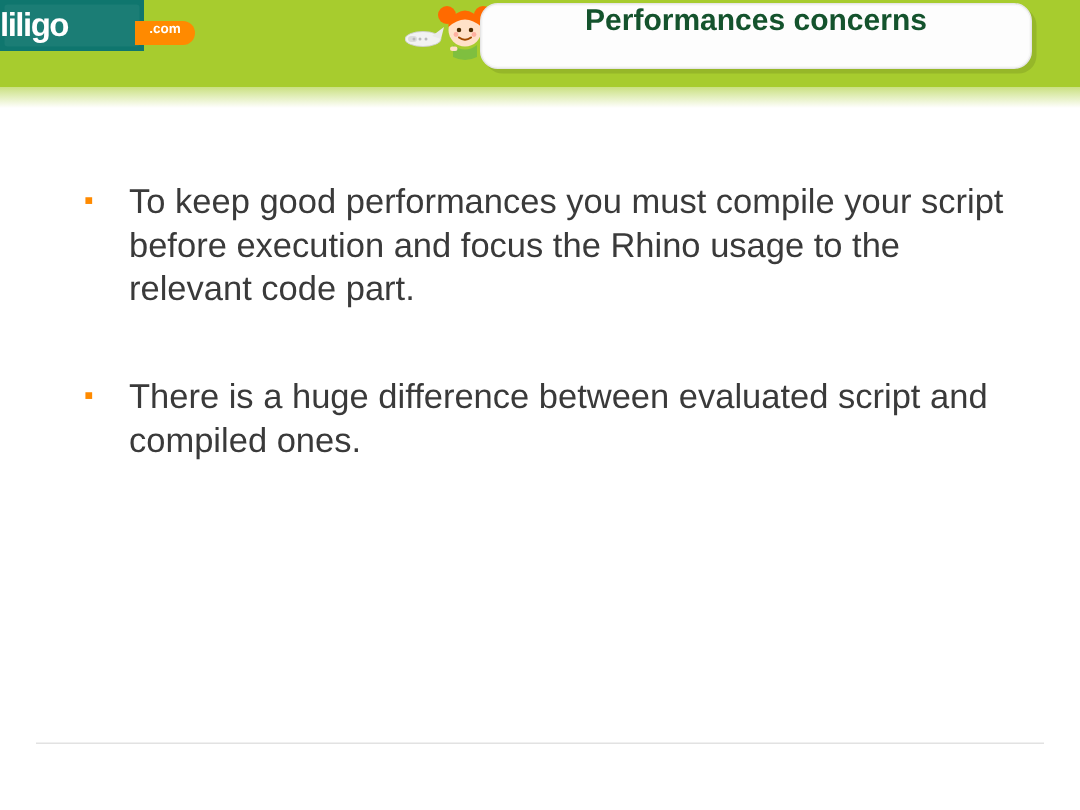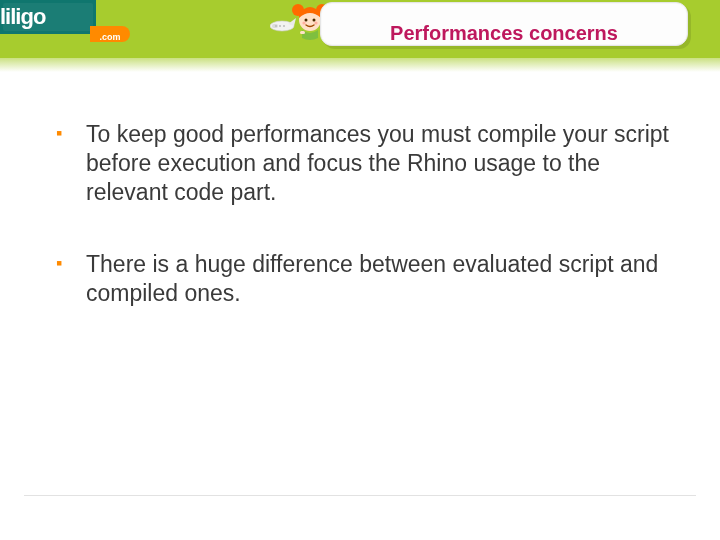--- a/index.html
+++ b/index.html
@@ -11,36 +11,36 @@
   .header-bottom-fade { position: absolute; left:0; right:0; bottom: -14px; height: 14px; background: linear-gradient(to bottom, rgba(167,204,46,0.6), rgba(167,204,46,0)); }
 
   
   .logo { position: absolute; left: 0; top: 0; width: 128px; height: 40px; display: flex; flex-direction: row; align-items: stretch; }
   .logo-main { position: relative; background: #0f766e; width: 96px; height: 34px; display: flex; align-items: center; justify-content: flex-start; }
   .logo-main::before {
     
     content:""; position:absolute; inset:3px; border-radius:2px; background: rgba(255,255,255,0.05);
   }
   .logo-text { font-family: Arial, sans-serif; font-weight: bold; color: #ffffff; font-size: 22px; letter-spacing: -1px; }
-  .logo-com { position: absolute; left: 90px; top: 26px; width: 40px; height: 16px; background: #ff8a00; border-radius: 0 8px 8px 0; display:flex; align-items:flex-end; justify-content:center; }
+  .logo-com { position: absolute; left: 90px; top: 14px; width: 40px; height: 16px; background: #ff8a00; border-radius: 0 8px 8px 0; display:flex; align-items:flex-start; justify-content:center; }
   .logo-com span { color:#fff; font-size:9px; font-weight:bold; }
 
   
   .mascot { position: absolute; left: 270px; top: 0; width: 56px; height: 58px; }
   .mascot svg { width: 100%; height: 100%; }
 
   
   .title-pill {
     position: absolute; left: 320px; top: 2px; width: 368px; height: 44px;
     background: #fdfdfd;
     border: 1px solid #e6e6e6;
     border-radius: 12px;
     box-shadow: 3px 3px 0 rgba(0,0,0,0.10), inset 0 0 0 1px rgba(0,0,0,0.02);
-    display: flex; align-items: flex-end; justify-content: center;
-    color: #be185d; font-size: 20px; font-weight: bold;
+    display: flex; align-items: flex-start; justify-content: center;
+    color: #14532d; font-size: 20px; font-weight: bold;
   }
 
   
   .content { position: absolute; left: 0; right: 0; top: 120px; padding: 0 36px 0 56px; }
   ul.bullets { list-style: none; }
   ul.bullets li { position: relative; padding-left: 30px; color: #3a3a3a; font-size: 23px; line-height: 1.25; margin-bottom: 44px; }
   ul.bullets li::before {
     content: "▪"; position: absolute; left: 0; top: 2px; color: #ff8a00; font-size: 18px;
   }
 

